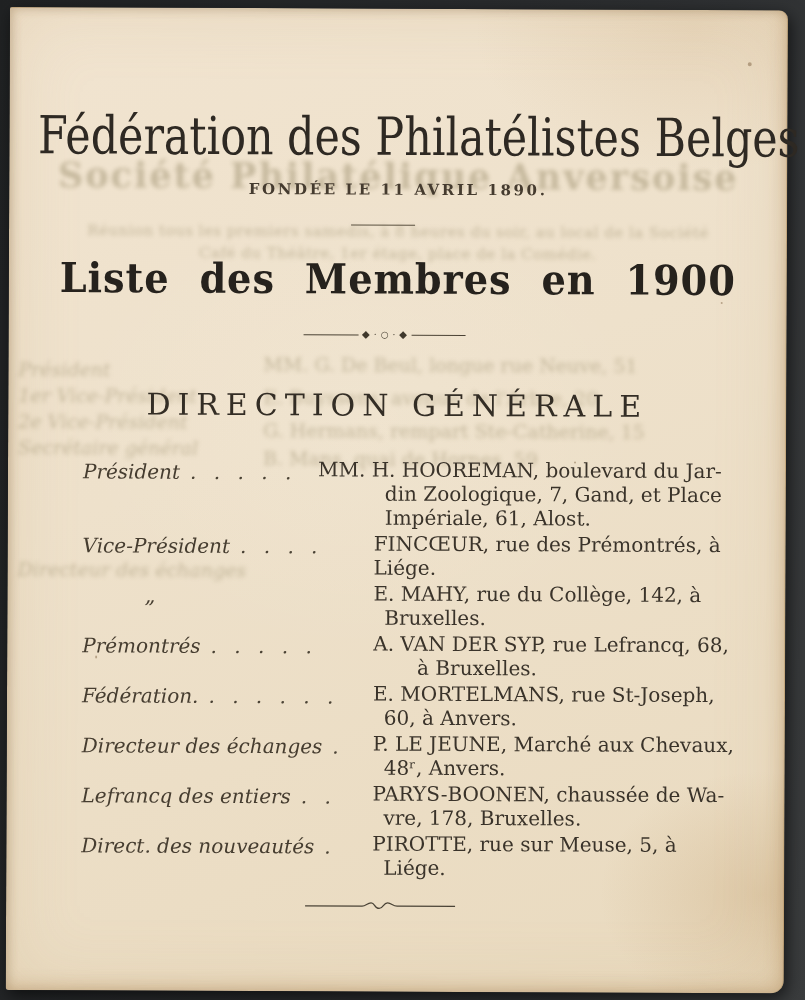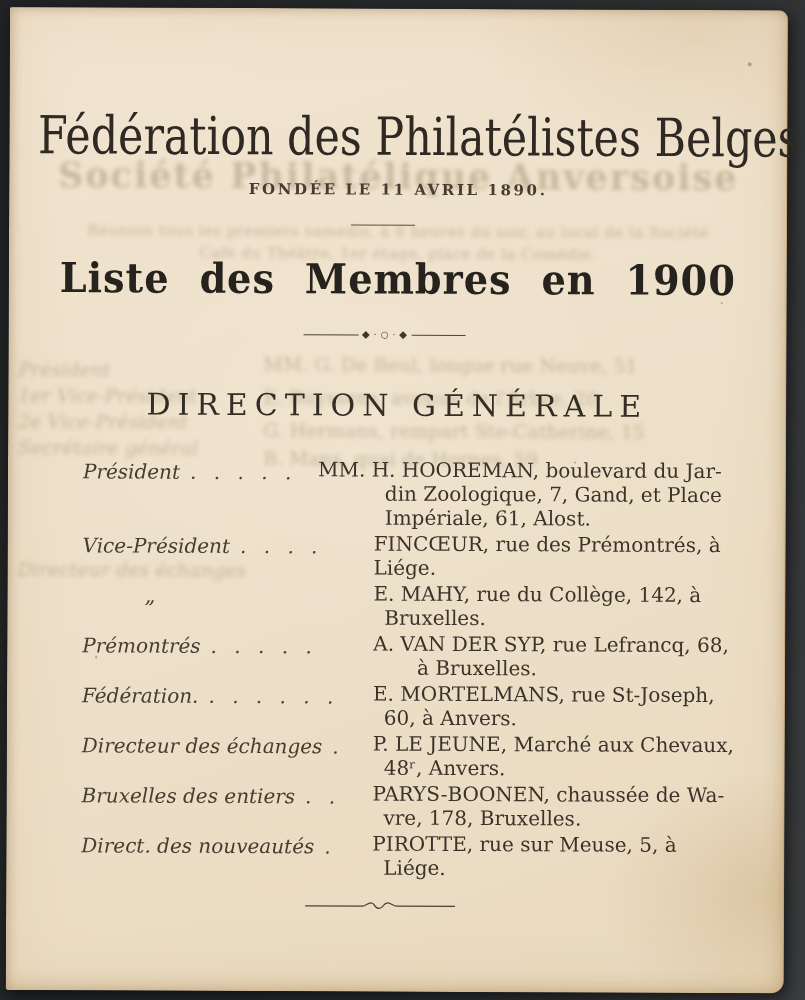--- a/index.html
+++ b/index.html
@@ -169,21 +169,21 @@
       <span class="role-text">Directeur des échanges</span><span class="dots">.</span>
     </span>
     <div class="entry">
           <div class="line" style="margin-left: 0px;">P. LE JEUNE, Marché aux Chevaux,</div>
           <div class="line" style="margin-left: 11px;">48ʳ, Anvers.</div>
         </div>
   </div>
 
   <div class="officer-row">
     <span class="role">
-      <span class="role-text">Bruxelles des entiers</span><span class="dots">. .</span>
+      <span class="role-text">Lefrancq des entiers</span><span class="dots">. .</span>
     </span>
     <div class="entry">
           <div class="line" style="margin-left: 0px;">PARYS-BOONEN, chaussée de Wa-</div>
           <div class="line" style="margin-left: 11px;">vre, 178, Bruxelles.</div>
         </div>
   </div>
 
   <div class="officer-row">
     <span class="role">
       <span class="role-text">Direct. des nouveautés</span><span class="dots">.</span>

